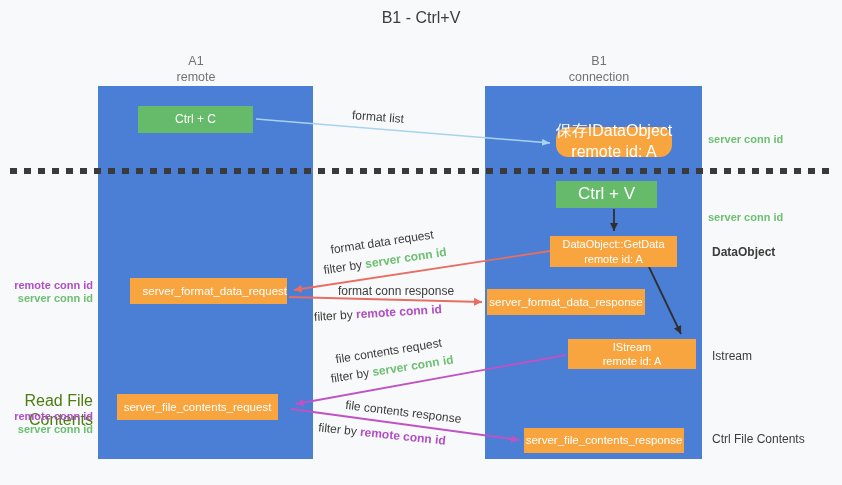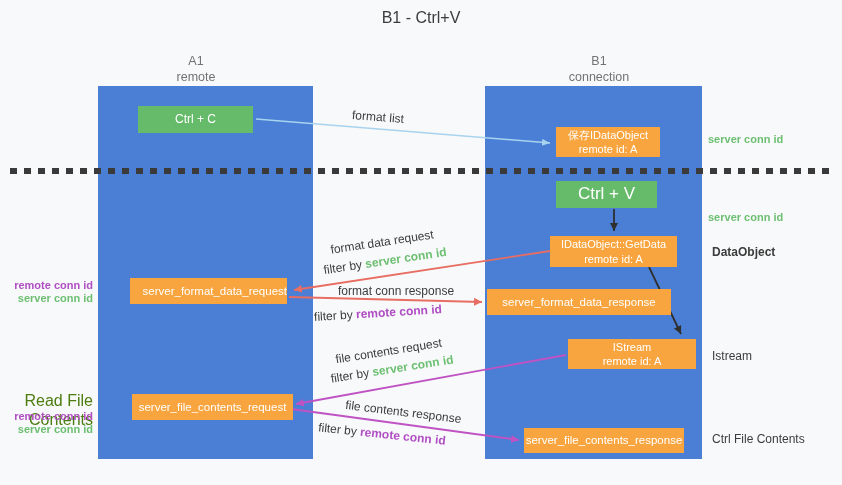--- a/index.html
+++ b/index.html
@@ -17,27 +17,27 @@
   .col{position:absolute;background:var(--column-blue,#4a7fd5);}
   #col-left{left:98px;top:86px;width:215px;height:373px;}
   #col-right{left:485px;top:86px;width:217px;height:373px;}
 
   .box{position:absolute;display:flex;flex-direction:column;align-items:center;
     justify-content:center;color:#fff;font-size:11.5px;text-align:center;line-height:1.3;
     white-space:nowrap;}
   .green{background:var(--box-green,#66bb6a);}
   .orange{background:var(--box-orange,#f8a53f);}
   #box-ctrl-c{left:138px;top:106px;width:115px;height:27px;font-size:12px;}
-  #box-save-ido{left:556px;top:127px;width:104px;height:30px;font-size:11px;}
+  #box-save-ido{left:556px;top:127px;width:116px;height:30px;font-size:16px;border-radius:12px;}
   #box-ctrl-v{left:556px;top:181px;width:101px;height:27px;font-size:17px;}
   #box-getdata{left:550px;top:236px;width:127px;height:31px;font-size:11px;}
   #box-format-request{left:130px;top:278px;width:157px;height:26px;align-items:flex-end;}
-  #box-format-response{left:487px;top:289px;width:184px;height:26px;justify-content:center;}
+  #box-format-response{left:487px;top:289px;width:158px;height:26px;justify-content:center;}
   #box-istream{left:568px;top:339px;width:128px;height:30px;font-size:11px;}
-  #box-file-request{left:132px;top:394px;width:161px;height:26px;}
+  #box-file-request{left:117px;top:394px;width:161px;height:26px;}
   #box-file-response{left:524px;top:428px;width:160px;height:25px;}
 
   .albl{position:absolute;font-size:12px;color:#3c3c3c;white-space:nowrap;transform-origin:center;}
   .green-t{color:var(--text-green,#6dbf72);font-weight:bold;}
   .purple-t{color:var(--text-purple,#b04ec4);font-weight:bold;}
   .side{position:absolute;font-size:11px;font-weight:bold;white-space:nowrap;}
   .side-plain{position:absolute;font-size:12px;color:#3c3c3c;white-space:nowrap;font-weight:normal;}
   .left-block{position:absolute;left:0;width:93px;text-align:right;line-height:1.2;}
 
   #lbl-format-list{left:352px;top:110px;transform:rotate(4.5deg);}
@@ -116,21 +116,21 @@
     <span>Ctrl + C</span>
   </div>
   <div class="box orange" id="box-save-ido">
     <span>保存IDataObject</span>
     <span>remote id: A</span>
   </div>
   <div class="box green" id="box-ctrl-v">
     <span>Ctrl + V</span>
   </div>
   <div class="box orange" id="box-getdata">
-    <span>IDataObject::GetData</span>
+    <span>DataObject::GetData</span>
     <span>remote id: A</span>
   </div>
   <div class="box orange" id="box-format-request">
     <span>server_format_data_request</span>
   </div>
   <div class="box orange" id="box-format-response">
     <span>server_format_data_response</span>
   </div>
   <div class="box orange" id="box-istream">
     <span>IStream</span>

